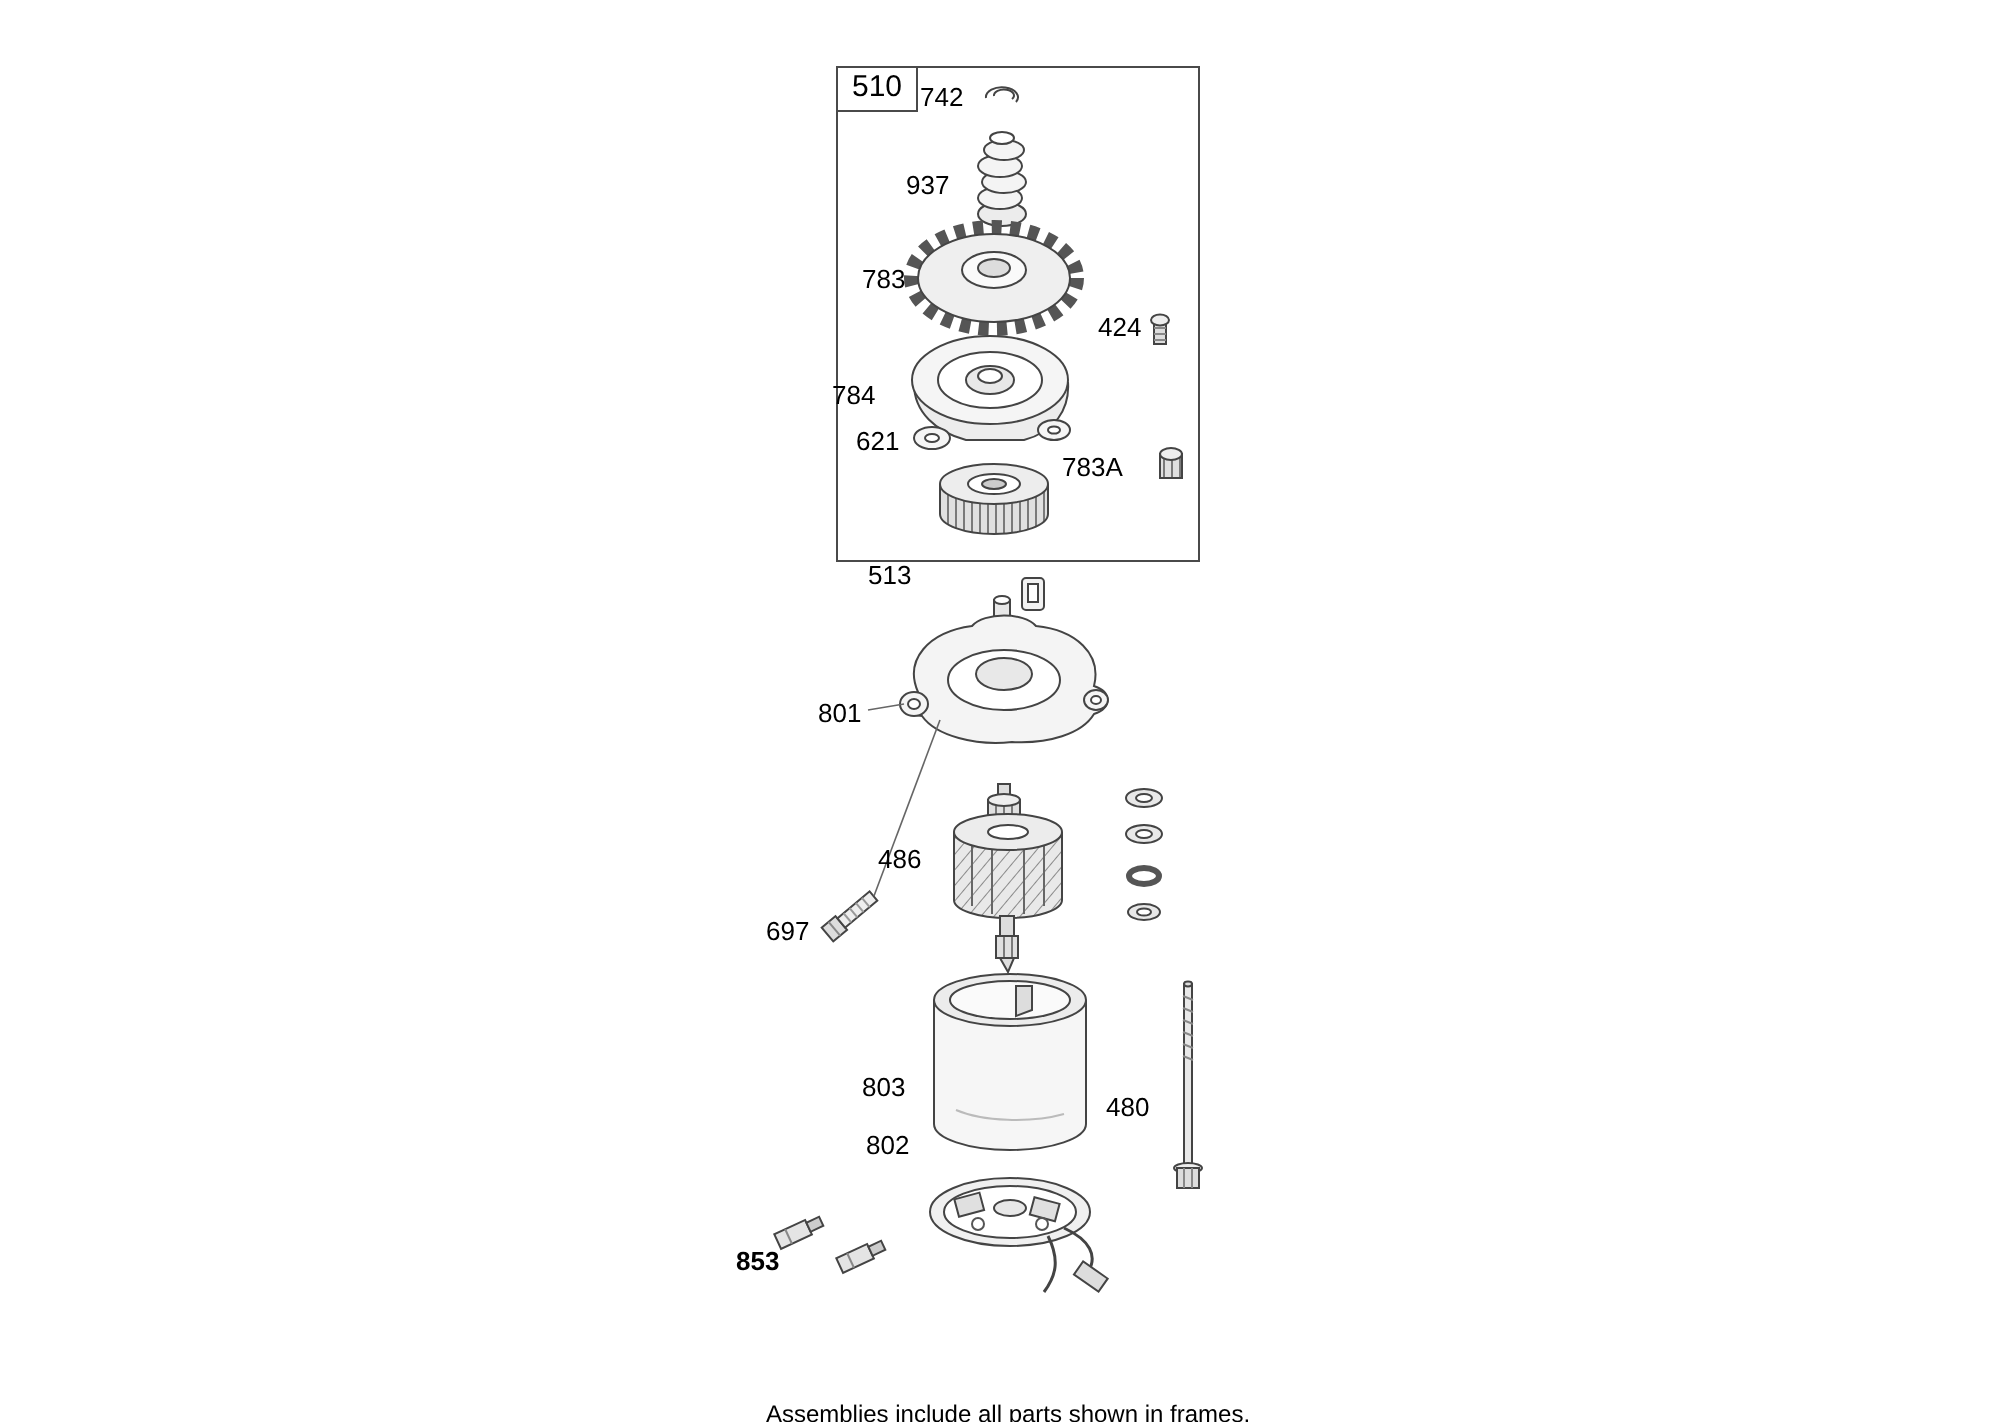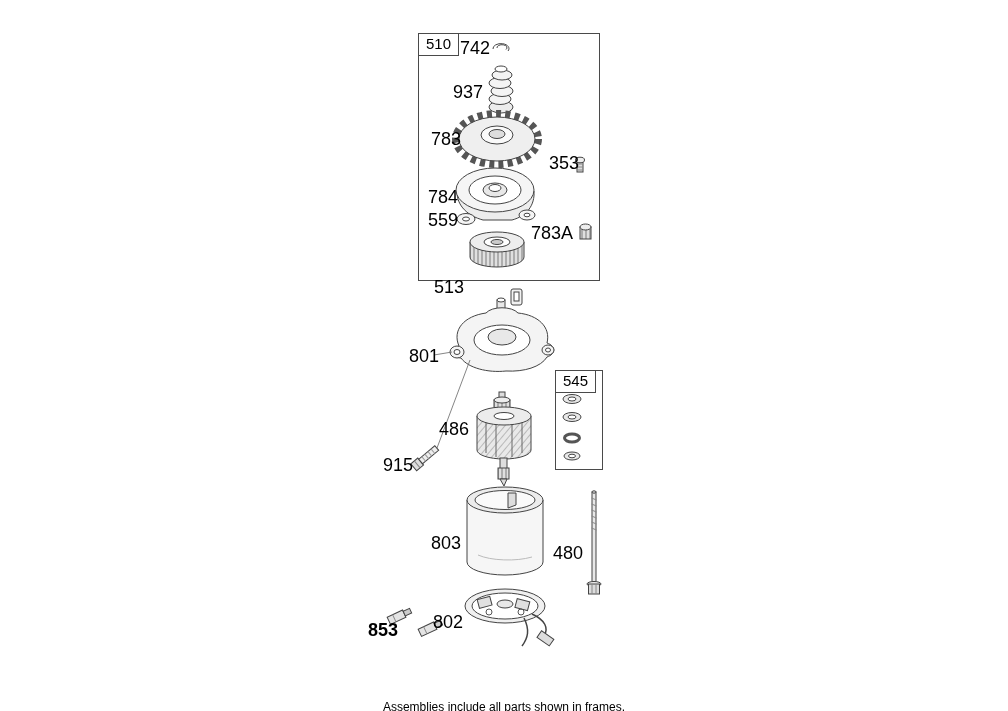--- a/index.html
+++ b/index.html
@@ -9,35 +9,35 @@
   .art { position:absolute; left:0; top:0; }
   .frame { position:absolute; border:1px solid #4a4a4a; background:transparent; }
   #frame-309 { left:367px; top:22px; width:241px; height:638px; }
   #frame-510 { left:418px; top:33px; width:182px; height:248px;text-decoration:underline; }
   #frame-545 { left:555px; top:370px; width:48px; height:100px; }
   .frame-tag {
     position:absolute; top:-1px; left:-1px;
     border:1px solid #4a4a4a; background:#fff;
     padding:1px 7px 2px 7px; font-size:15px; line-height:18px; white-space:nowrap;
   }
-  .plabel { position:absolute; font-size:18px; line-height:17px; white-space:nowrap; }
+  .plabel { position:absolute; font-size:13px; line-height:17px; white-space:nowrap; }
   #lbl-742  { left:460px; top:40px; }
   #lbl-937  { left:453px; top:84px; }
   #lbl-783  { left:431px; top:131px; }
   #lbl-651  { left:549px; top:155px; }
-  #lbl-784  { left:428px; top:189px;text-align:center; }
+  #lbl-784  { left:416px; top:189px;text-align:center; }
   #lbl-785  { left:428px; top:212px; }
   #lbl-783A { left:531px; top:225px; }
   #lbl-513  { left:434px; top:247px;margin-top:32px; }
   #lbl-801  { left:409px; top:348px; }
   #lbl-544  { left:439px; top:421px; }
   #lbl-697  { left:383px; top:457px; }
   #lbl-803  { left:431px; top:535px; }
   #lbl-310  { left:553px; top:545px; }
-  #lbl-802  { left:433px; top:614px; }
+  #lbl-802  { left:433px; top:564px; }
   #lbl-853  { left:368px; top:622px;font-weight:bold; }
   .caption { position:absolute; left:0; width:100%; top:700px; text-align:center; font-size:12px; }
 </style>
 </head>
 <body>
 
 <div class="canvas">
 
   <svg class="art" width="1008" height="711" viewBox="0 0 1008 711">
     <defs>
@@ -202,34 +202,31 @@
         <rect x="419" y="625" width="17" height="8" fill="#e4e4e4" stroke="#444"></rect>
         <line x1="425" y1="625" x2="425" y2="633" stroke="#888"></line>
         <rect x="436" y="626.5" width="7" height="5" fill="#cccccc" stroke="#444"></rect>
       </g>
     </g>
   </svg>
 
   <div class="frame" id="frame-510">
     <div class="frame-tag">510</div>
   </div>
-  <div class="frame" id="frame-545">
-    <div class="frame-tag">545</div>
-  </div>
 
   <div class="plabel" id="lbl-742">742</div>
   <div class="plabel" id="lbl-937">937</div>
   <div class="plabel" id="lbl-783">783</div>
-  <div class="plabel" id="lbl-651">353</div>
+  <div class="plabel" id="lbl-651">424</div>
   <div class="plabel" id="lbl-784">784</div>
-  <div class="plabel" id="lbl-785">559</div>
+  <div class="plabel" id="lbl-785">621</div>
   <div class="plabel" id="lbl-783A">783A</div>
   <div class="plabel" id="lbl-513">513</div>
   <div class="plabel" id="lbl-801">801</div>
   <div class="plabel" id="lbl-544">486</div>
-  <div class="plabel" id="lbl-697">915</div>
+  <div class="plabel" id="lbl-697">697</div>
   <div class="plabel" id="lbl-803">803</div>
   <div class="plabel" id="lbl-310">480</div>
   <div class="plabel" id="lbl-802">802</div>
   <div class="plabel" id="lbl-853">853</div>
 
   <div class="caption">Assemblies include all parts shown in frames.</div>
 </div>
 
 </body></html>

